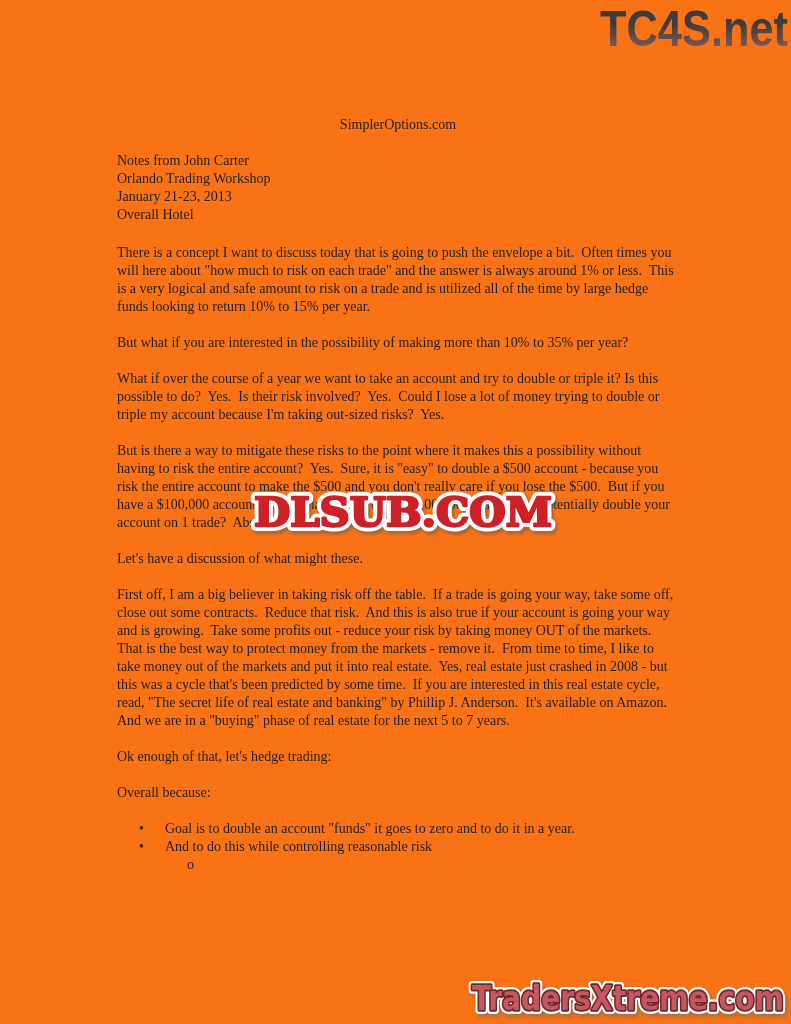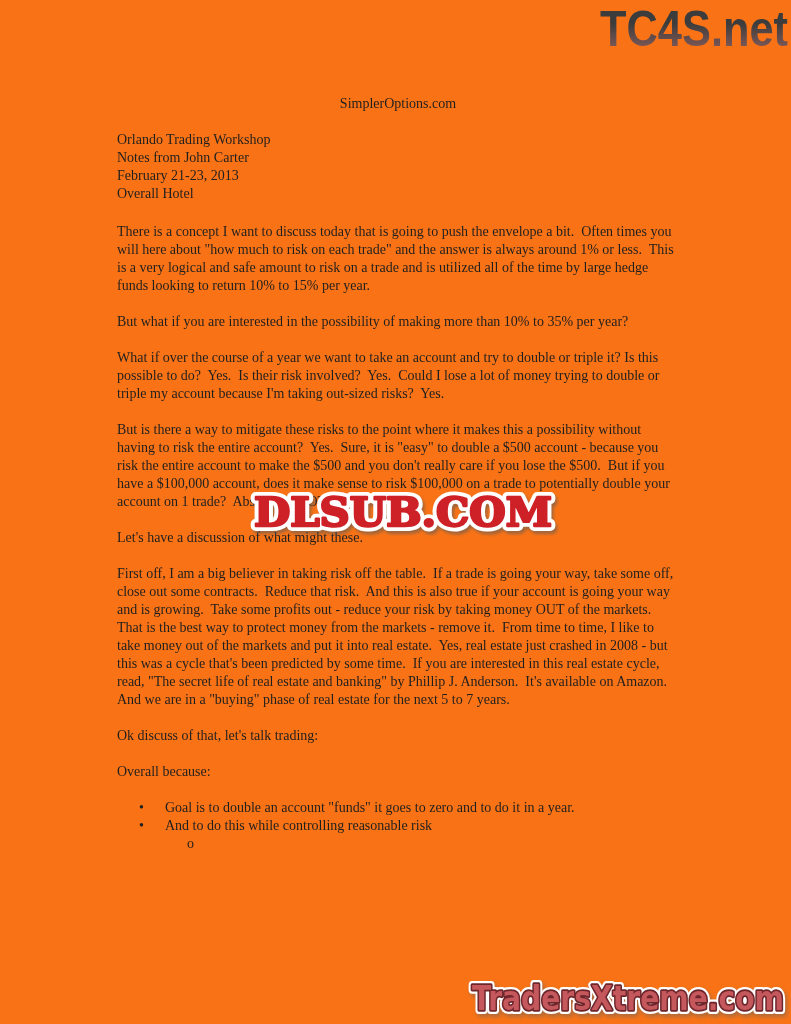--- a/index.html
+++ b/index.html
@@ -10,21 +10,21 @@
     background: #f97316;
     overflow: hidden;
     font-family: "Liberation Serif", serif;
     font-size: 14px;
     line-height: 18px;
     color: #1f1f1f;
   }
   .content {
     position: absolute;
     left: 117px;
-    top: 95px;
+    top: 116px;
     width: 562px;
   }
   .doc-title {
     text-align: center;
     margin: 0 0 18px 0;
   }
   .meta { margin: 0 0 20px 0; }
   .meta div { margin: 0; }
   .para { margin: 18px 0 0 0; }
   .para:first-of-type { margin-top: 0; }
@@ -56,33 +56,33 @@
         <stop offset="1" stop-color="#976360"></stop>
       </linearGradient>
     </defs>
     <text x="96" y="45" text-anchor="middle" font-family="Liberation Sans, sans-serif" font-weight="bold" font-size="50" fill="url(#tc4s-grad)" textLength="188" lengthAdjust="spacingAndGlyphs">TC4S.net</text>
   </svg>
 
   <div class="content">
     <div class="doc-title">SimplerOptions.com</div>
 
     <div class="meta">
+      <div>Notes from John Carter</div>
       <div>Orlando Trading Workshop</div>
-      <div>Notes from John Carter</div>
-      <div>February 21-23, 2013</div>
+      <div>January 21-23, 2013</div>
       <div>Overall Hotel</div>
     </div>
 
     <p class="para">There is a concept I want to discuss today that is going to push the envelope a bit.&nbsp; Often times you will here about "how much to risk on each trade" and the answer is always around 1% or less.&nbsp; This is a very logical and safe amount to risk on a trade and is utilized all of the time by large hedge funds looking to return 10% to 15% per year.</p>
     <p class="para">But what if you are interested in the possibility of making more than 10% to 35% per year?</p>
     <p class="para">What if over the course of a year we want to take an account and try to double or triple it? Is this possible to do?&nbsp; Yes.&nbsp; Is their risk involved?&nbsp; Yes.&nbsp; Could I lose a lot of money trying to double or triple my account because I'm taking out-sized risks?&nbsp; Yes.</p>
     <p class="para">But is there a way to mitigate these risks to the point where it makes this a possibility without having to risk the entire account?&nbsp; Yes.&nbsp; Sure, it is "easy" to double a $500 account - because you risk the entire account to make the $500 and you don't really care if you lose the $500.&nbsp; But if you have a $100,000 account, does it make sense to risk $100,000 on a trade to potentially double your account on 1 trade?&nbsp; Absolutely NOT.</p>
     <p class="para">Let's have a discussion of what might these.</p>
     <p class="para">First off, I am a big believer in taking risk off the table.&nbsp; If a trade is going your way, take some off, close out some contracts.&nbsp; Reduce that risk.&nbsp; And this is also true if your account is going your way and is growing.&nbsp; Take some profits out - reduce your risk by taking money OUT of the markets.&nbsp; That is the best way to protect money from the markets - remove it.&nbsp; From time to time, I like to take money out of the markets and put it into real estate.&nbsp; Yes, real estate just crashed in 2008 - but this was a cycle that's been predicted by some time.&nbsp; If you are interested in this real estate cycle, read, "The secret life of real estate and banking" by Phillip J. Anderson.&nbsp; It's available on Amazon.&nbsp; And we are in a "buying" phase of real estate for the next 5 to 7 years.</p>
-    <p class="para">Ok discuss of that, let's talk trading:</p>
+    <p class="para">Ok enough of that, let's hedge trading:</p>
     <p class="para">Overall because:</p>
 
     <div class="bullets">
       <div class="li">
         <span class="m1">•</span>
         <span class="t">Goal is to double an account "funds" it goes to zero and to do it in a year.</span>
       </div>
       <div class="li">
         <span class="m1">•</span>
         <span class="t">And to do this while controlling reasonable risk</span>

